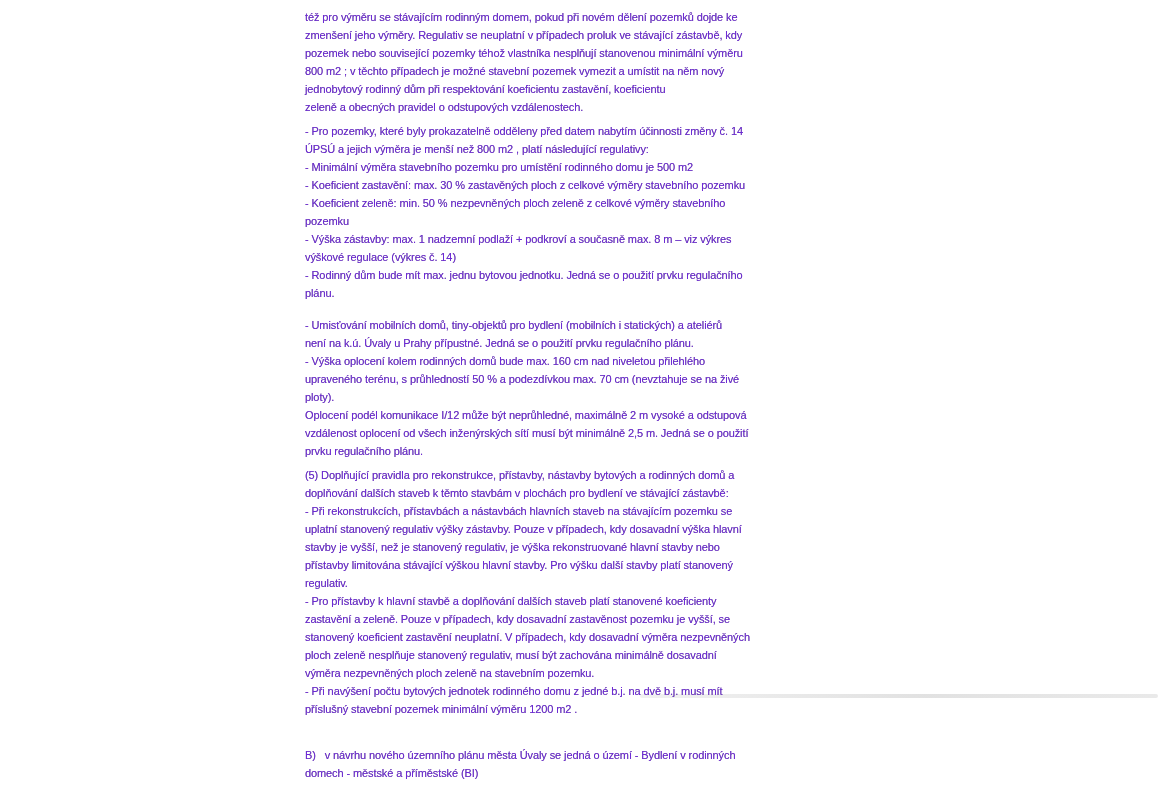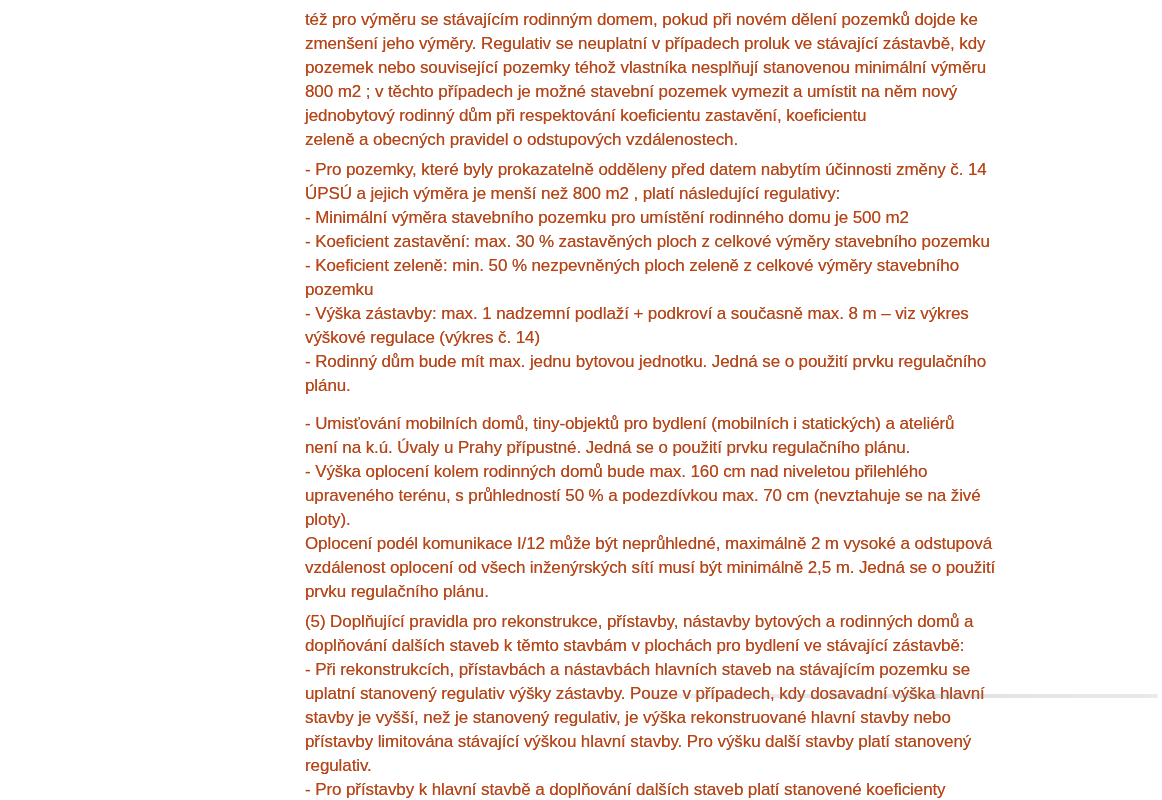--- a/index.html
+++ b/index.html
@@ -23,24 +23,24 @@
     background: #ffffff;
   }
   .text-column {
     position: absolute;
     left: 305px;
     top: 8px;
     width: 560px;
   }
   .block {
     white-space: pre;
-    font-size: 17px;
-    line-height: 24px;
+    font-size: 11px;
+    line-height: 18px;
     letter-spacing: -0.1px;
-    color: #c2410c;
+    color: #6d28d9;
     
     text-shadow: 0 0 0.35px rgba(42,42,42,0.55);
   }
   .block + .block { margin-top: 6px; }
   #block-3 { margin-top: 14px; }
   #block-4 { }
   #block-5 { margin-top: 28px; }
   .scan-artifact {
     position: absolute;
     left: 640px;
@@ -91,15 +91,17 @@
 stavby je vyšší, než je stanovený regulativ, je výška rekonstruované hlavní stavby nebo
 přístavby limitována stávající výškou hlavní stavby. Pro výšku další stavby platí stanovený
 regulativ.
 - Pro přístavby k hlavní stavbě a doplňování dalších staveb platí stanovené koeficienty
 zastavění a zeleně. Pouze v případech, kdy dosavadní zastavěnost pozemku je vyšší, se
 stanovený koeficient zastavění neuplatní. V případech, kdy dosavadní výměra nezpevněných
 ploch zeleně nesplňuje stanovený regulativ, musí být zachována minimálně dosavadní
 výměra nezpevněných ploch zeleně na stavebním pozemku.
 - Při navýšení počtu bytových jednotek rodinného domu z jedné b.j. na dvě b.j. musí mít
 příslušný stavební pozemek minimální výměru 1200 m2 .</div>
+    <div class="block" id="block-5">B)&nbsp;&nbsp;&nbsp;v návrhu nového územního plánu města Úvaly se jedná o území - Bydlení v rodinných
+domech - městské a příměstské (BI)</div>
   </div>
   <div class="scan-artifact"></div>
 </div>
 
 </body></html>

